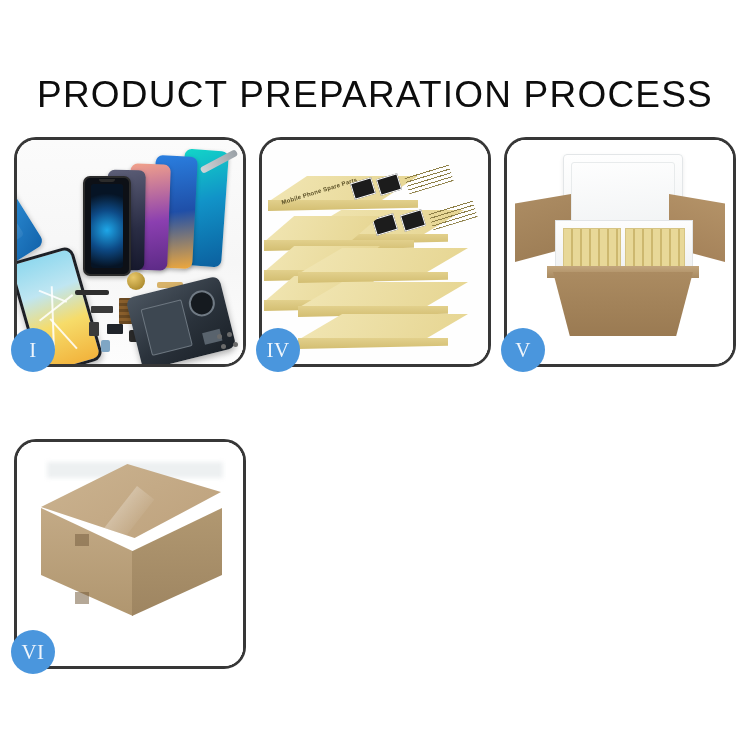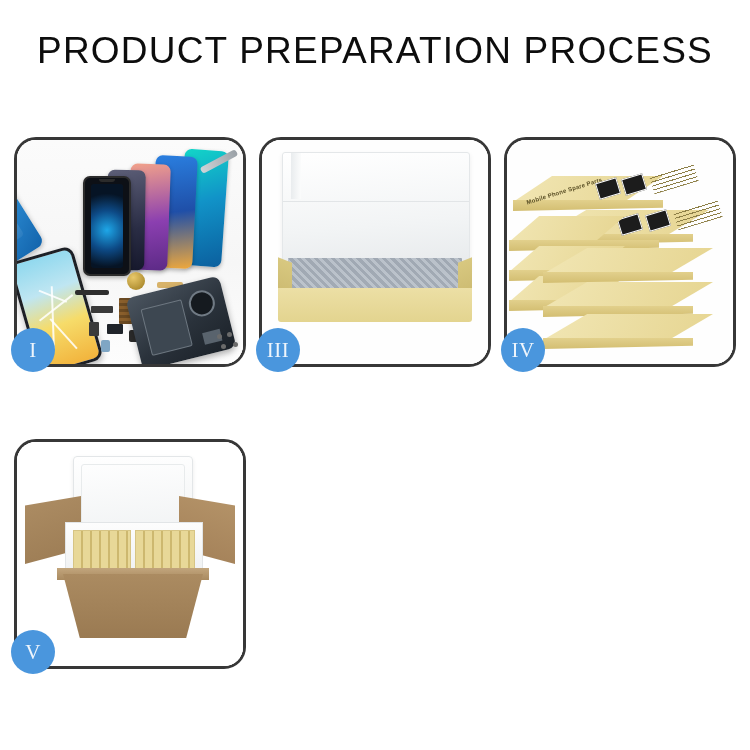--- a/index.html
+++ b/index.html
@@ -14,20 +14,21 @@
   
   .header{padding-top:30px;text-align:center;}
   .title{
     font-size:37px;
     letter-spacing:1.2px;
     font-weight:400;
     color:#0d0d0d;
     font-family:"Liberation Sans", sans-serif;
     line-height:1.15;
     white-space:nowrap;
+    margin-top:44px;
   }
   .subtitle{
     margin-top:9px;
     font-size:16.5px;
     color:#1a1a1a;
     letter-spacing:0.15px;
     white-space:nowrap;
   }
 
   
@@ -301,34 +302,20 @@
             <i></i>
             <i></i>
             <i></i>
           </div>
         </div>
       </div>
       <div class="badge">I</div>
     </div>
 
 
-    <div class="panel">
-      <div class="panel-inner">
-        <div class="p3">
-          <div class="foamlid"></div>
-          <div class="goldtray">
-            <div class="tray-inner"></div>
-            <div class="tray-left"></div>
-            <div class="tray-right"></div>
-            <div class="tray-front"></div>
-          </div>
-        </div>
-      </div>
-      <div class="badge">III</div>
-    </div>
 
     <div class="panel">
       <div class="panel-inner">
         <div class="p4">
           <div class="stack">
 
             <div class="sB" style="left:4px;top:22px;">
               <div class="face-top"></div>
               <div class="face-front"></div>
             </div>
@@ -385,15 +372,30 @@
           <div class="v-foambody"></div>
           <div class="goldrow gr1"></div>
           <div class="goldrow gr2"></div>
           <div class="cartonlip"></div>
           <div class="cartonbody"></div>
         </div>
       </div>
       <div class="badge">V</div>
     </div>
 
+    <div class="panel">
+      <div class="panel-inner">
+        <div class="p6">
+          <div class="cb-shadow"></div>
+          <div class="cb cb-top">
+            <div class="tape"></div>
+          </div>
+          <div class="cb cb-left"></div>
+          <div class="cb cb-right"></div>
+          <div class="seam sm-a"></div>
+          <div class="seam sm-b"></div>
+        </div>
+      </div>
+      <div class="badge">VI</div>
+    </div>
 
   </div>
 </div>
 
 </body></html>

